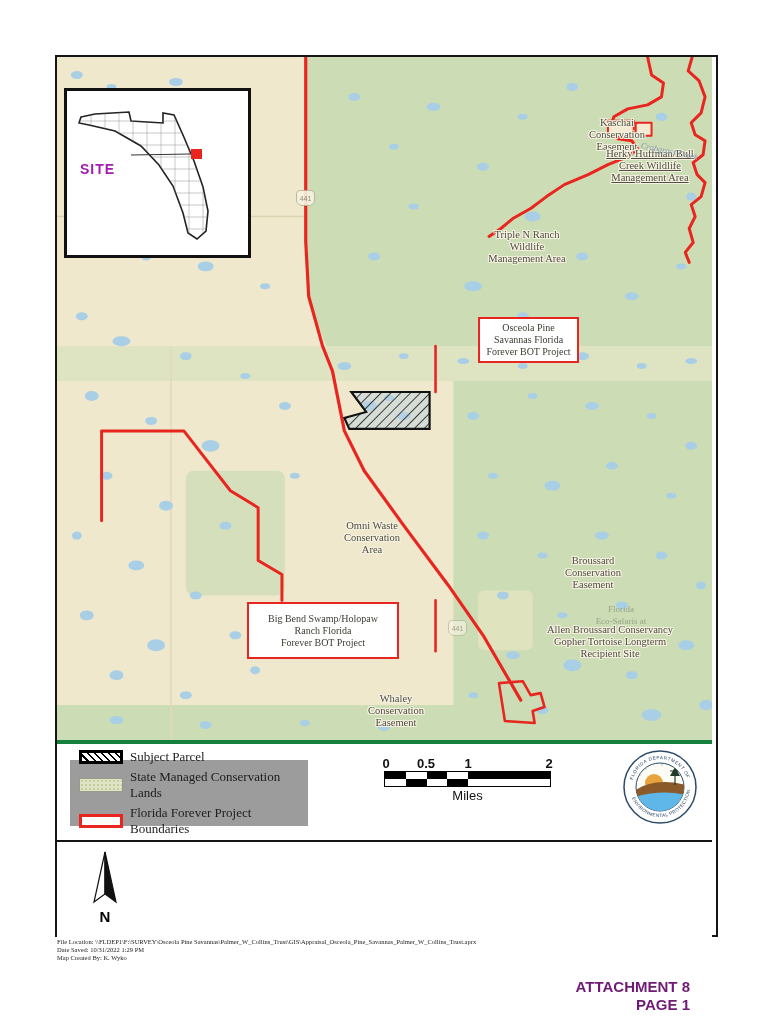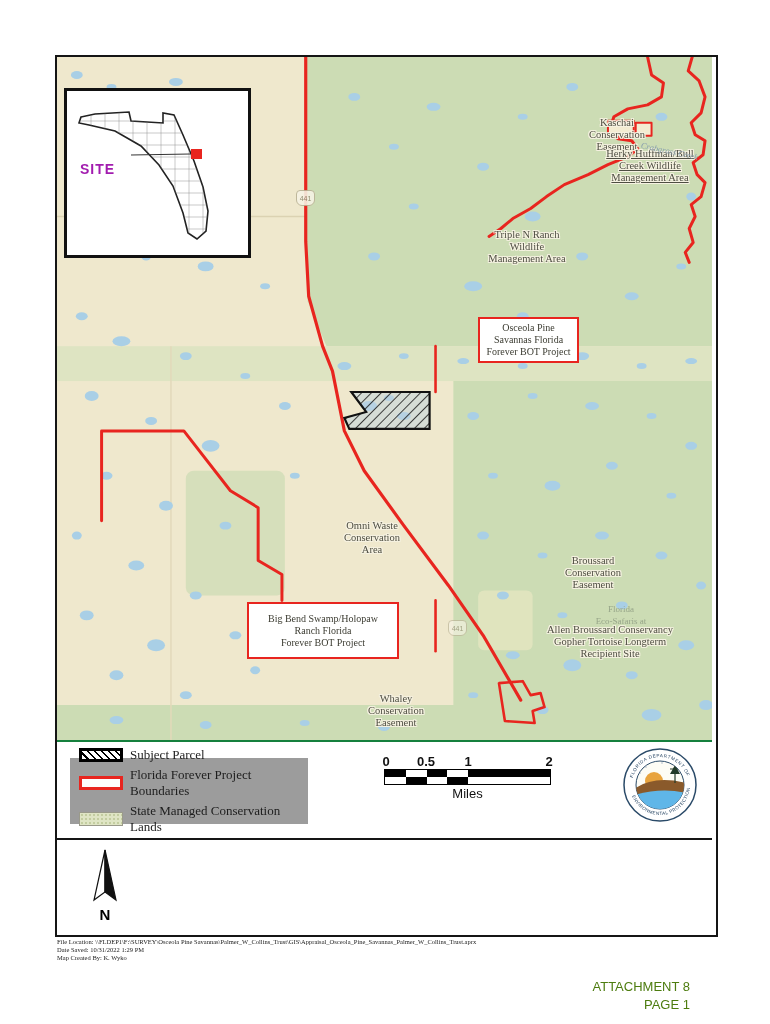--- a/index.html
+++ b/index.html
@@ -1,21 +1,21 @@
 <!DOCTYPE html>
 <html><head>
 <meta charset="utf-8">
 <style>
   html,body{margin:0;padding:0;background:#ffffff;}
   #page{position:relative;width:770px;height:1024px;background:#fff;overflow:hidden;
         font-family:"Liberation Serif",serif;}
   
   .frame{position:absolute;left:55px;top:55px;width:659px;height:878px;border:2px solid #151515;}
   .map-sec{position:relative;width:655px;height:683px;overflow:hidden;background:#efe8cd;}
-  .legend-sec{position:relative;width:655px;height:96px;border-top:2px solid #15803d;background:#fff;}
+  .legend-sec{position:relative;width:655px;height:96px;border-top:4px solid #15803d;background:#fff;}
   .title-sec{position:relative;width:655px;height:95px;border-top:2px solid #151515;background:#fff;}
   
   .mlabel{position:absolute;text-align:center;font-size:10.5px;line-height:12px;color:#4e4e42;
           white-space:pre-line;
           text-shadow:-1px 0 0 #f6f2e2,1px 0 0 #f6f2e2,0 -1px 0 #f6f2e2,0 1px 0 #f6f2e2,
                       -1px -1px 0 #f6f2e2,1px 1px 0 #f6f2e2,1px -1px 0 #f6f2e2,-1px 1px 0 #f6f2e2;}
   .mlabel.faint{color:#97a589;font-size:9px;line-height:12px;text-shadow:none;}
   .mlabel.creek{color:#8aa0ae;font-style:italic;font-size:8.5px;text-shadow:none;}
   .pbox{position:absolute;background:#fff;border:2px solid #e8251f;color:#3c3c32;
         font-size:10px;line-height:12px;text-align:center;white-space:pre-line;
@@ -51,21 +51,21 @@
   .ttl-wrap{position:absolute;left:0;top:10px;width:655px;text-align:center;}
   .ttl{font-size:21px;font-weight:bold;color:#111;}
   .owner{font-size:14.5px;font-weight:bold;color:#111;margin-top:1px;}
   .county{font-size:15px;color:#111;margin-top:20px;}
   .north{position:absolute;left:28px;top:8px;width:40px;text-align:center;}
   .north .nlet{font-family:"Liberation Sans",sans-serif;font-size:15px;font-weight:bold;margin-top:-4px;}
   
   .footer{position:absolute;left:57px;top:938px;font-size:6.5px;line-height:8px;color:#222;
           font-family:"Liberation Serif",serif;white-space:pre-line;}
   .attach{position:absolute;right:80px;top:978px;text-align:right;
-          font-family:"Liberation Sans",sans-serif;font-weight:normal;font-size:13px;line-height:18px;color:#4d7c0f;}
+          font-family:"Liberation Sans",sans-serif;font-weight:bold;font-size:15px;line-height:18px;color:#701a75;}
 </style>
 </head>
 <body>
 
 <div id="page">
   <div class="frame">
 
     <div class="map-sec">
       <svg width="655" height="683" viewBox="0 0 661 685" preserveAspectRatio="none">
         <defs>
@@ -272,26 +272,26 @@
       </div>
     </div>
 
     <div class="legend-sec">
       <div class="legbox">
         <div class="legrow">
           <div class="sw sw-parcel"></div>
           <div class="txt">Subject Parcel</div>
         </div>
         <div class="legrow">
+          <div class="sw sw-state"></div>
+          <div class="txt">State Managed Conservation Lands</div>
+        </div>
+        <div class="legrow">
           <div class="sw sw-ff"></div>
           <div class="txt">Florida Forever Project Boundaries</div>
-        </div>
-        <div class="legrow">
-          <div class="sw sw-state"></div>
-          <div class="txt">State Managed Conservation Lands</div>
         </div>
       </div>
 
       <div class="scale">
         <div class="ticks">
           <span class="tick" style="left:2px;">0</span>
           <span class="tick" style="left:42px;">0.5</span>
           <span class="tick" style="left:84px;">1</span>
           <span class="tick" style="left:165px;">2</span>
         </div>

